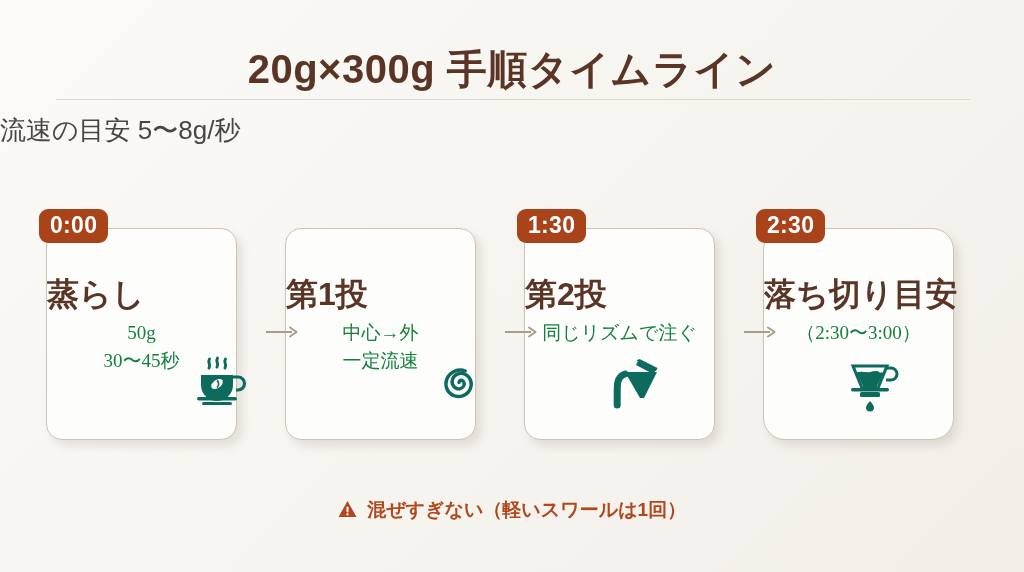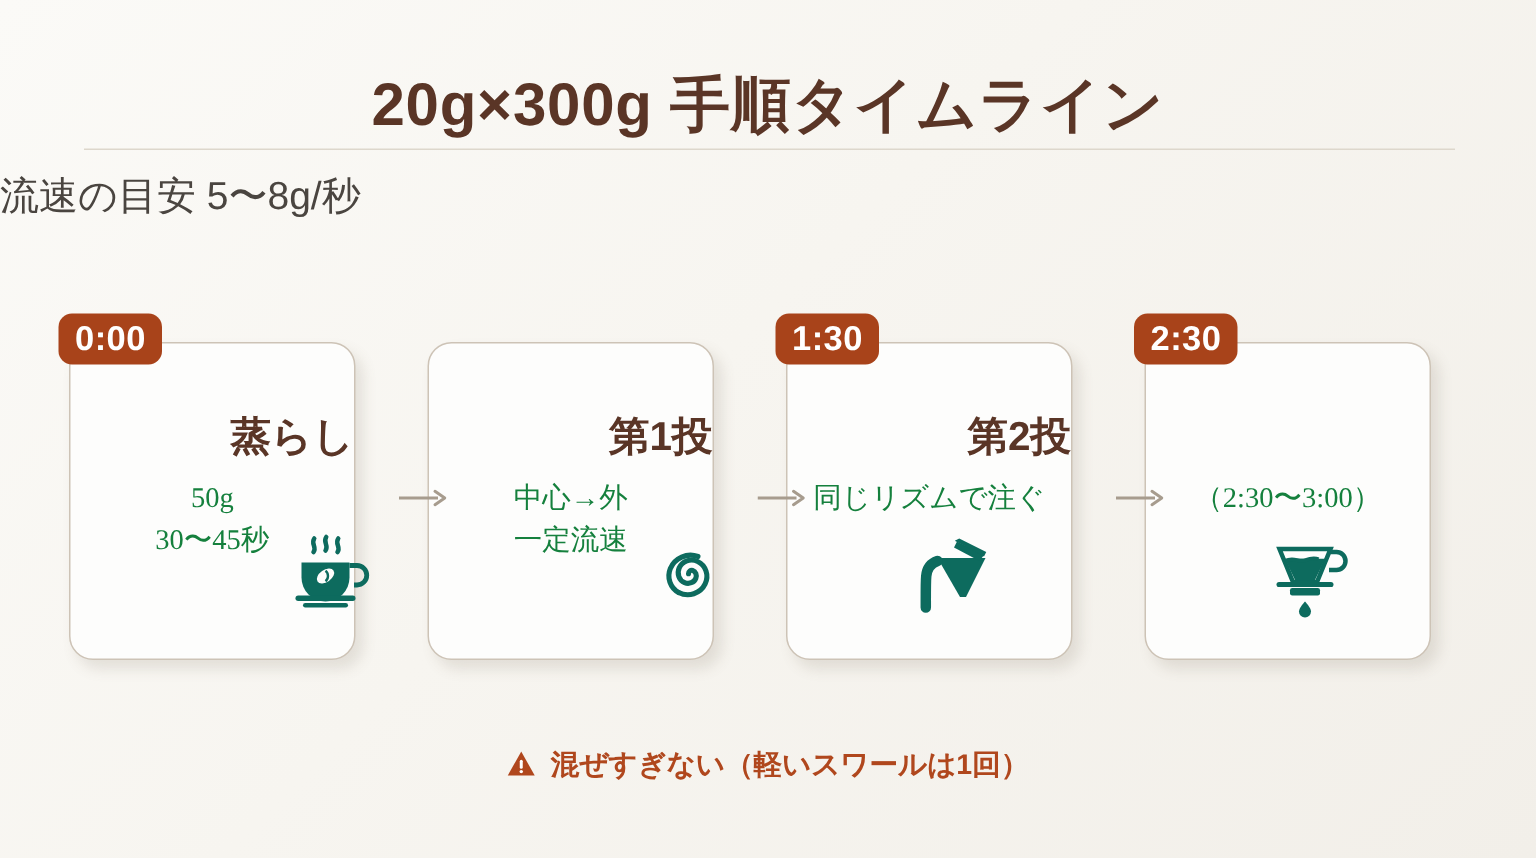--- a/index.html
+++ b/index.html
@@ -68,21 +68,21 @@
     height: 212px;
     background: #fdfdfc;
     border: 1.5px solid #cdc3b6;
     border-radius: 16px;
     box-shadow: 5px 6px 9px rgba(120, 105, 88, 0.16);
     box-sizing: border-box;
   }
   .card.c0 { left: 0px; }
   .card.c1 { left: 239px; }
   .card.c2 { left: 478px; }
-  .card.c3 { left: 717px; }
+  .card.c3 { left: 717px; border-radius: 22px; }
 
   .badge {
     position: absolute;
     top: -20px;
     left: -8px;
     min-width: 56px;
     padding: 5px 11px 6px;
     background: #a8431a;
     color: #ffffff;
     font-size: 23px;
@@ -92,22 +92,22 @@
     text-align: center;
     letter-spacing: 0.3px;
     box-sizing: border-box;
   }
 
   .card-title {
     position: absolute;
     top: 44px;
     left: 0;
     width: 100%;
-    text-align: right;
-    font-size: 27px;
+    text-align: left;
+    font-size: 32px;
     font-weight: bold;
     color: #5a3526;
     white-space: nowrap;
   }
   .card-desc {
     position: absolute;
     top: 90px;
     left: 0;
     width: 100%;
     text-align: center;
@@ -220,20 +220,21 @@
           <path d="M20 17h32l-13 26h-4L20 17z" fill="#0d6b5e"></path>
           <path d="M33 6l18 9-3 4-17-9z" fill="#0d6b5e"></path>
           <path d="M31.5 5.5l3-1.5 18 9-1.5 3z" fill="#0d6b5e"></path>
           <path d="M20 19c-4.5 1.5-7 5-7.5 10-.4 4.3-.3 12-.3 21" stroke="#0d6b5e" stroke-width="7" stroke-linecap="round" fill="none"></path>
         </svg>
       </div>
     </div>
 
     <div class="card c3">
       <div class="badge">2:30</div>
+      <div class="card-title">落ち切り目安</div>
       <div class="card-desc">
         <div>（2:30〜3:00）</div>
       </div>
       <div class="card-icon icon-drip">
         <svg width="56" height="56" viewBox="0 0 56 56" fill="none">
           <path d="M7 9h34l-9 22H16L7 9z" fill="none" stroke="#0d6b5e" stroke-width="3"></path>
           <path d="M10.5 15.5h27l-7 14.5H17.5z" fill="#0d6b5e"></path>
           <path d="M11 17c5-3 9 1 13-0.5 3.5-1.3 6-2 9-0.6" stroke="#0d6b5e" stroke-width="2.6" fill="none"></path>
           <path d="M41 11h4a6 6 0 0 1 0 12h-5" stroke="#0d6b5e" stroke-width="3" fill="none"></path>
           <rect x="5" y="31" width="38" height="3.4" rx="1.7" fill="#0d6b5e"></rect>

